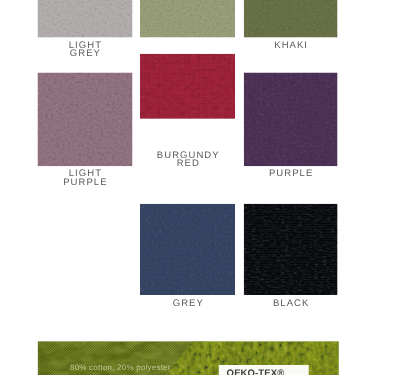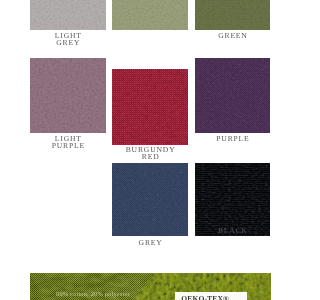--- a/index.html
+++ b/index.html
@@ -1,20 +1,20 @@
 <!DOCTYPE html>
 <html><head>
 <meta charset="utf-8">
 <style>
   html,body{margin:0;padding:0;background:#ffffff;}
   body{width:300px;height:300px;overflow:hidden;position:relative;
        font-family:"Liberation Sans",sans-serif;
        -webkit-font-smoothing:antialiased;
        text-rendering:geometricPrecision;}
-  #stage{position:absolute;left:0;top:0;width:300px;height:300px;background:#fff;font-family:Liberation Serif, serif;}
+  #stage{position:absolute;left:0;top:0;width:300px;height:300px;background:#fff;}
 
   .swatch{position:absolute;}
   .chip{position:absolute;left:0;top:0;width:100%;height:100%;overflow:hidden;}
   .chip .base{position:absolute;inset:0;}
   .chip .tex{position:absolute;inset:0;}
 
   .label{position:absolute;left:50%;transform:translateX(calc(-50% + 0.43px));
          white-space:pre;text-align:center;
          font-size:7.6px;line-height:7.5px;letter-spacing:0.85px;
          color:#5a5a5a;font-weight:400;}
@@ -118,21 +118,21 @@
         <feFlood flood-color="#ffffff" result="f"></feFlood>
         <feComposite in="f" in2="a" operator="in"></feComposite>
       </filter>
     </defs>
     <rect width="76" height="76" fill="url(#tx2)"></rect>
     <rect width="76" height="76" filter="url(#tx2n)" opacity="0.20"></rect>
     <rect width="76" height="76" filter="url(#tx2l)" opacity="0.18"></rect>
           </svg>
         </div>
       </div>
-      <div class="label" style="top: 77.4px;">GREEN</div>
+      <div class="label" style="top: 77.4px;">KHAKI</div>
     </div>
     <div class="swatch" style="left: 30px; top: 58.2px; width: 75.8px; height: 74.5px;">
       <div class="chip">
         <div class="base" style="background: rgb(148, 115, 130);"></div>
         <div class="tex">
           <svg width="76" height="75" viewBox="0 0 76 75" style="position: absolute; left: 0px; top: 0px;">
             <defs>
       <pattern id="tx3" width="2" height="2" patternUnits="userSpaceOnUse">
         <rect width="2" height="2" fill="#000000" fill-opacity="0.035"></rect>
         <rect x="0" y="0" width="1" height="1" fill="#ffffff" fill-opacity="0.05"></rect>
@@ -153,21 +153,21 @@
     </defs>
     <rect width="76" height="75" fill="url(#tx3)"></rect>
     <rect width="76" height="75" filter="url(#tx3n)" opacity="0.264"></rect>
     <rect width="76" height="75" filter="url(#tx3l)" opacity="0.22"></rect>
           </svg>
         </div>
       </div>
       <div class="label" style="top: 76.7px;">LIGHT
 PURPLE</div>
     </div>
-    <div class="swatch" style="left: 112.3px; top: 69px; width: 75.8px; height: 76px;">
+    <div class="swatch" style="left: 112.3px; top: 43px; width: 75.8px; height: 52px;">
       <div class="chip">
         <div class="base" style="background: rgb(183, 25, 55);"></div>
         <div class="tex">
           <svg width="76" height="75" viewBox="0 0 76 75" style="position: absolute; left: 0px; top: 0px;">
             <defs>
       <pattern id="tx4" width="2" height="2" patternUnits="userSpaceOnUse">
         <rect width="2" height="2" fill="#000000" fill-opacity="0.17"></rect>
         <rect x="0" y="0" width="1" height="1" fill="#ffffff" fill-opacity="0.145"></rect>
         <rect x="1" y="1" width="1" height="1" fill="#ffffff" fill-opacity="0.08"></rect>
       </pattern>
@@ -278,21 +278,21 @@
         <feFlood flood-color="#000000" result="f"></feFlood>
         <feComposite in="f" in2="a" operator="in"></feComposite>
       </filter>
     </defs>
     <rect width="76" height="74" fill="url(#tx7)"></rect>
     <rect width="76" height="74" filter="url(#tx7n)" opacity="0.85"></rect>
     <rect width="76" height="74" filter="url(#tx7d)" opacity="0.85"></rect>
           </svg>
         </div>
       </div>
-      <div class="label" style="top: 64px;">BLACK</div>
+      <div class="label" style="top: 76px;">BLACK</div>
     </div>
     <div id="banner" style="left: 30px; top: 272.6px; width: 240.5px; height: 27.4px; padding-left: 40px;">
       <svg class="g1" width="241" height="28" viewBox="0 0 241 28">
  <defs>
   <filter id="blotch" x="-10%" y="-10%" width="120%" height="120%">
     <feTurbulence type="fractalNoise" baseFrequency="0.055 0.13" numOctaves="4" seed="11" result="n"></feTurbulence>
     <feColorMatrix in="n" type="matrix" values="0 0 0 0 0  0 0 0 0 0  0 0 0 0 0  0.9 0.5 0 0 -0.35" result="a"></feColorMatrix>
     <feFlood flood-color="#3e4a08" result="f"></feFlood>
     <feComposite in="f" in2="a" operator="in"></feComposite>
   </filter>

